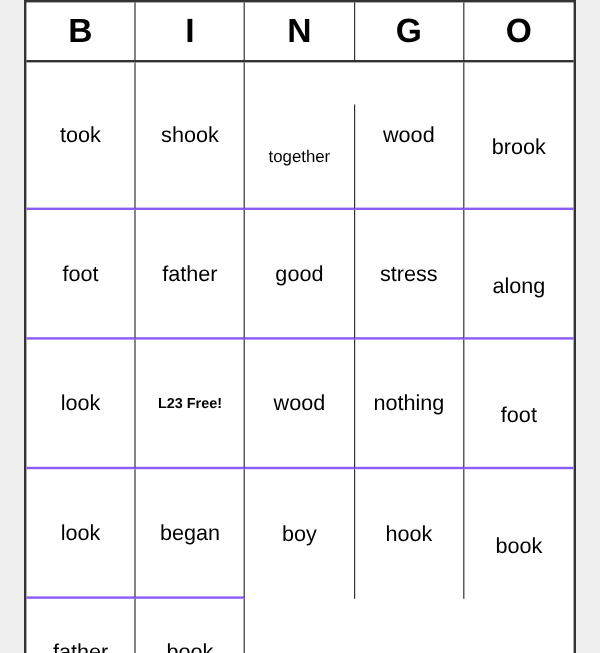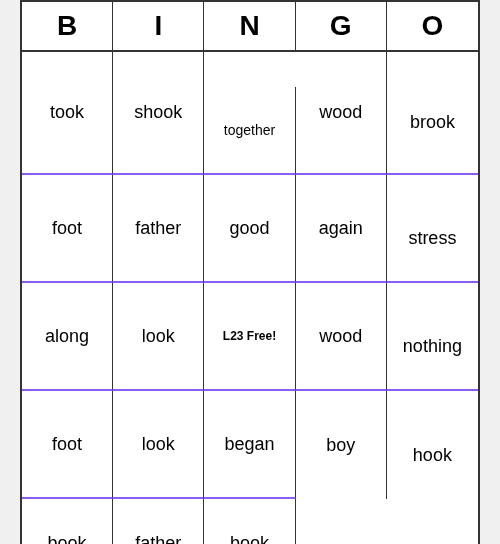--- a/index.html
+++ b/index.html
@@ -93,21 +93,20 @@
     </div>
   <div class="bingo-grid">
   <div class="bingo-cell">took</div>
       <div class="bingo-cell">shook</div>
       <div class="bingo-cell small-text">together</div>
       <div class="bingo-cell">wood</div>
       <div class="bingo-cell">brook</div>
       <div class="bingo-cell">foot</div>
       <div class="bingo-cell">father</div>
       <div class="bingo-cell">good</div>
-      <div class="bingo-cell">again</div>
       <div class="bingo-cell">stress</div>
       <div class="bingo-cell">along</div>
       <div class="bingo-cell">look</div>
       <div class="bingo-cell free">L23
 Free!</div>
       <div class="bingo-cell">wood</div>
       <div class="bingo-cell">nothing</div>
       <div class="bingo-cell">foot</div>
       <div class="bingo-cell">look</div>
       <div class="bingo-cell">began</div>

